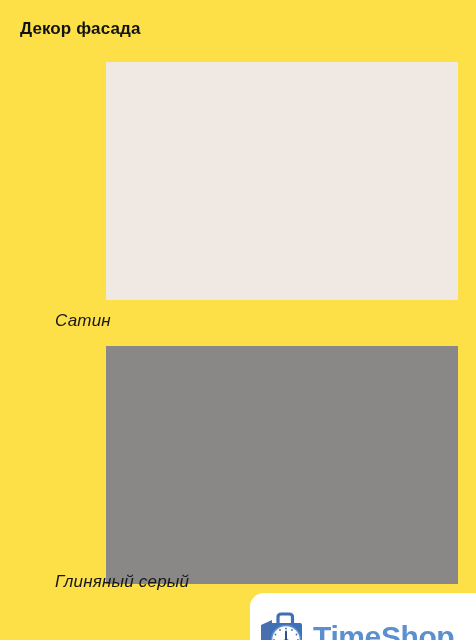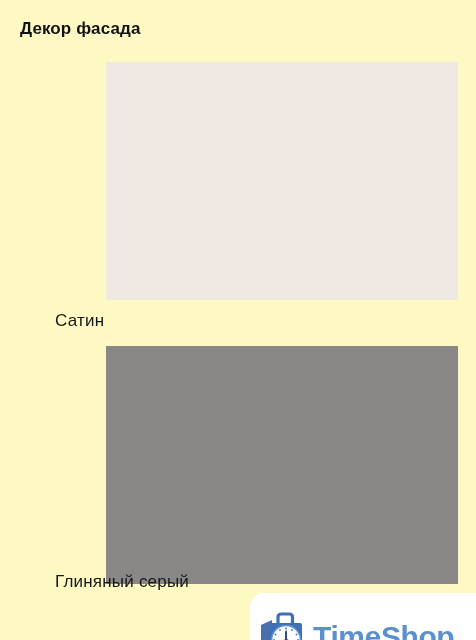--- a/index.html
+++ b/index.html
@@ -11,21 +11,21 @@
     height: 640px;
     background: #ffffff;
     font-family: "Liberation Sans", sans-serif;
     overflow: hidden;
     position: relative;
   }
   .page {
     position: relative;
     width: 476px;
     height: 640px;
-    background: #fef9c3;
+    background: #fde047;
   }
   .page-title {
     position: absolute;
     left: 20px;
     top: 19px;
     font-size: 17px;
     font-weight: bold;
     color: #111214;
     letter-spacing: 0.1px;
     white-space: nowrap;
@@ -46,20 +46,21 @@
     background: #8a8887;
   }
   .swatch-label {
     position: absolute;
     left: 55px;
     font-size: 17px;
     font-weight: normal;
     color: #16171a;
     letter-spacing: 0.2px;
     white-space: nowrap;
+    font-style: italic;
   }
   .label-satin {
     top: 311px;
   }
   .label-clay {
     top: 572px;
   }
   .watermark {
     position: absolute;
     left: 250px;

